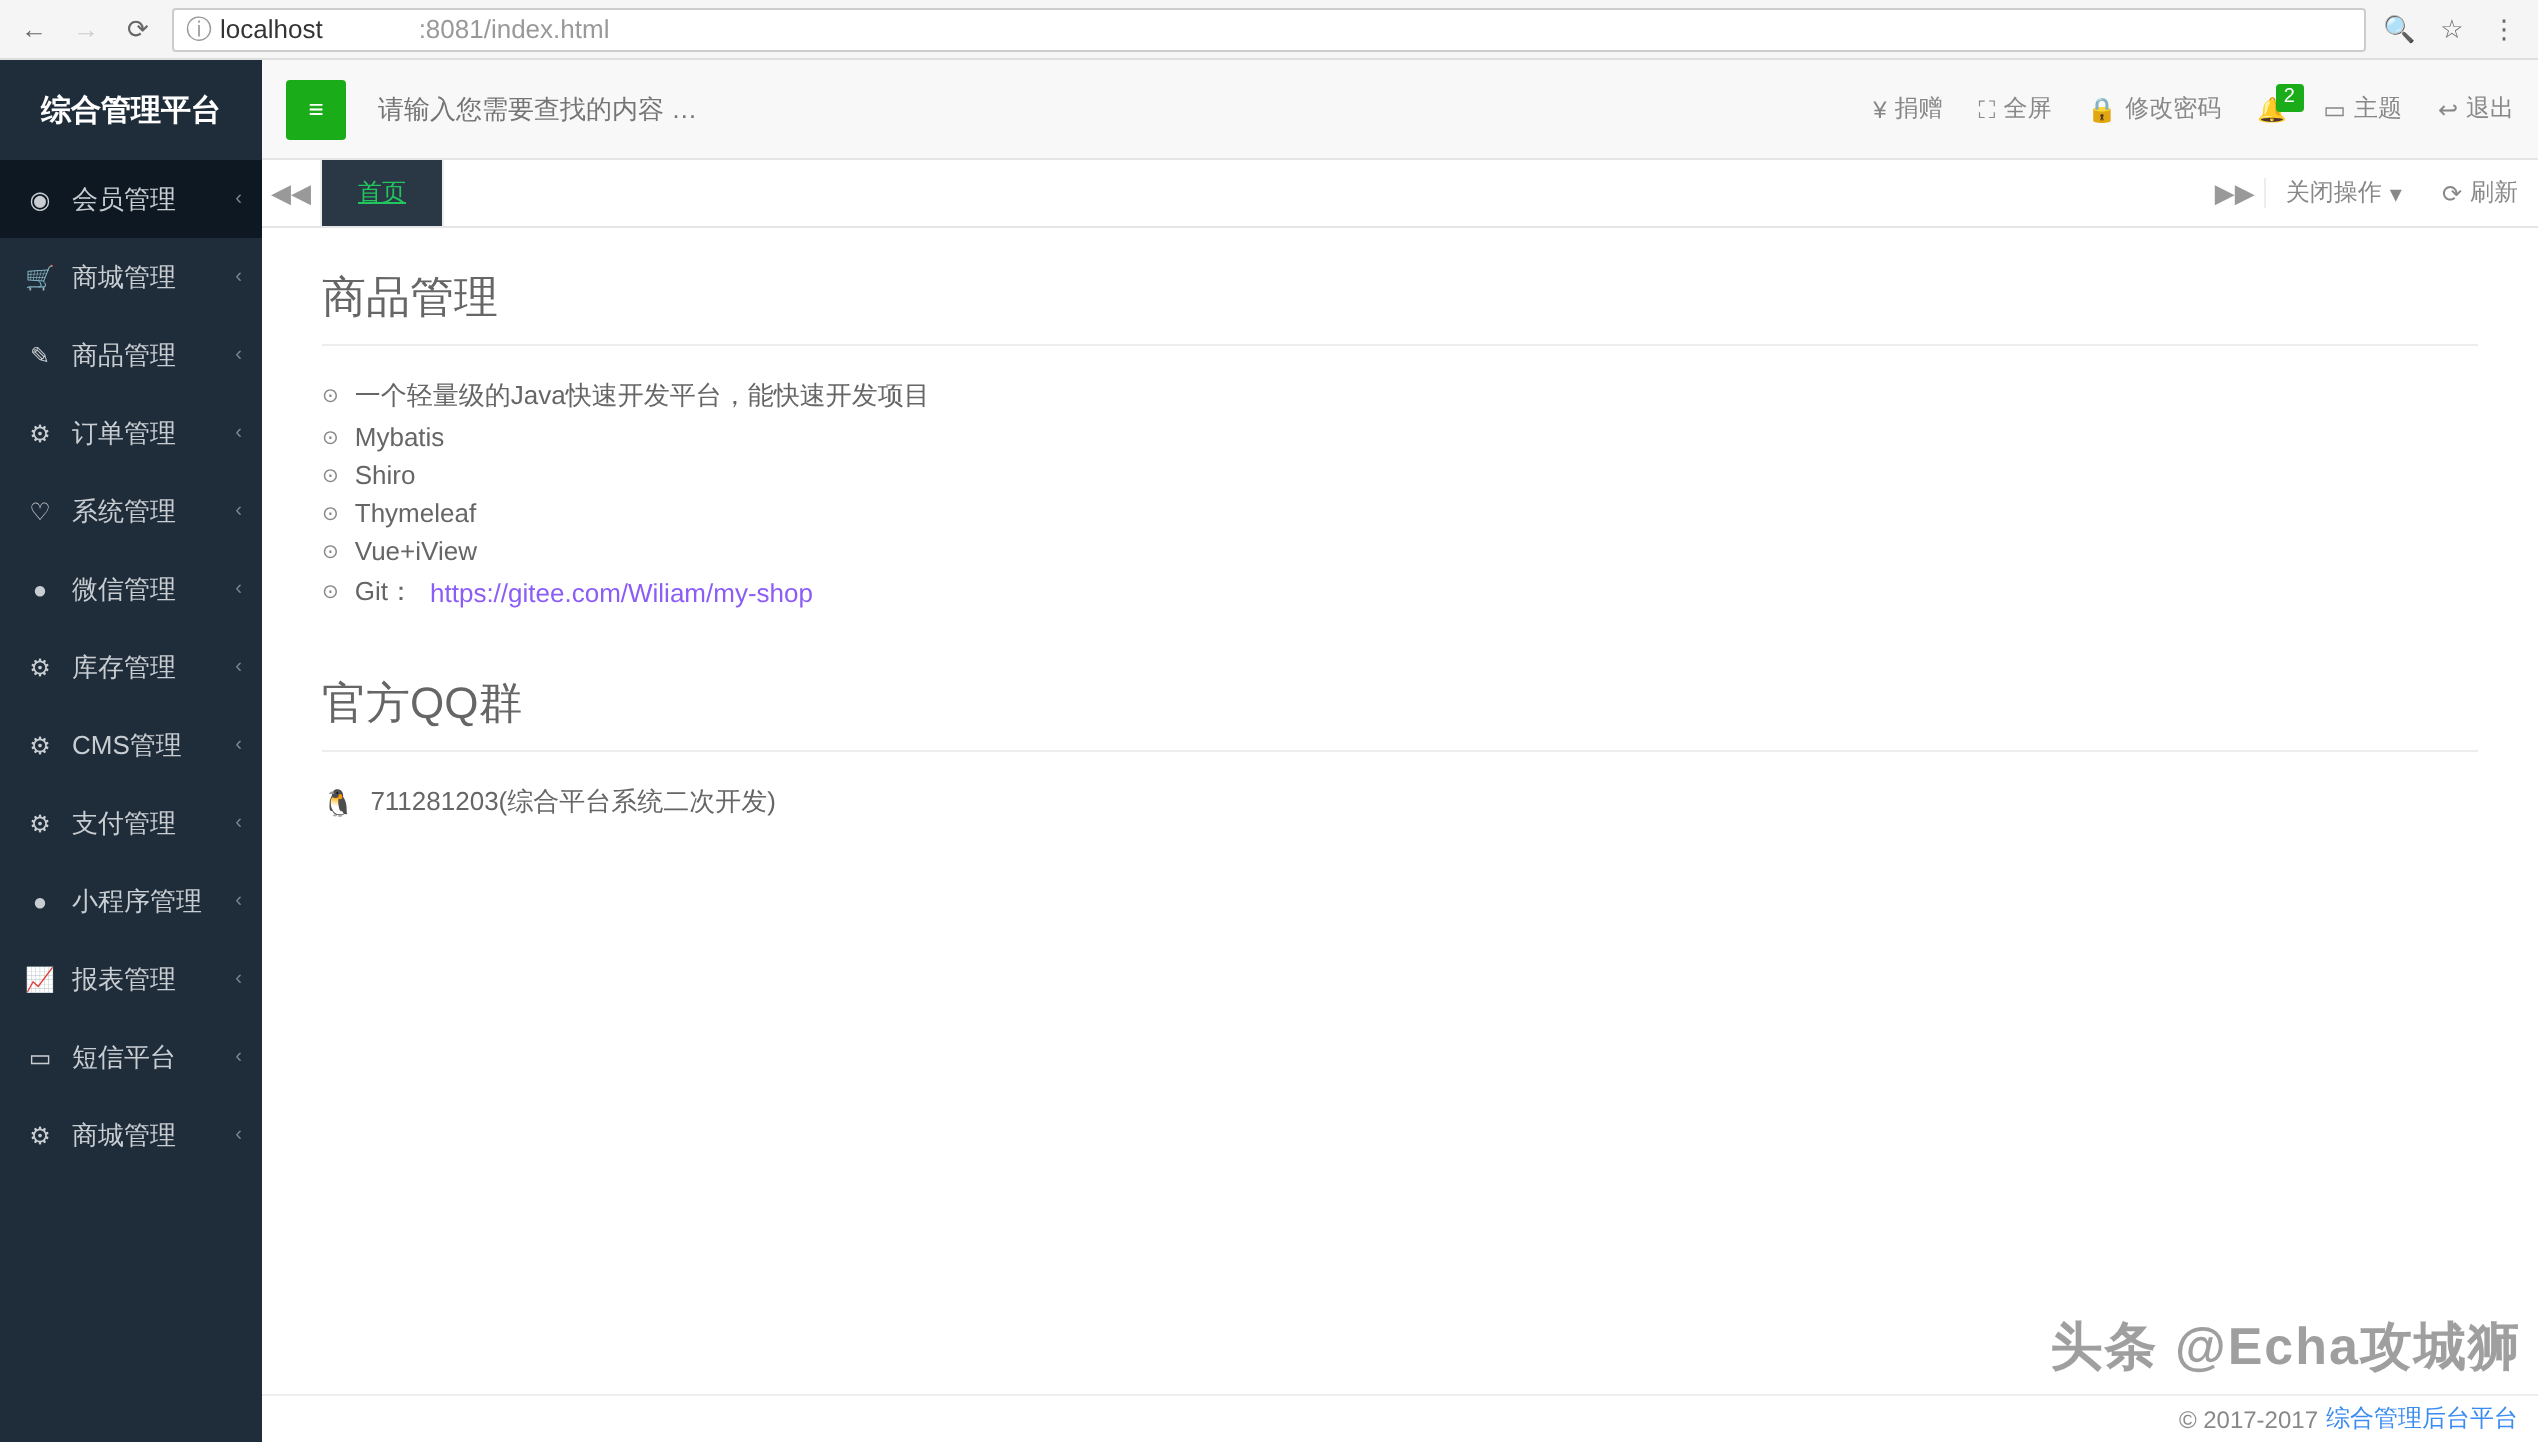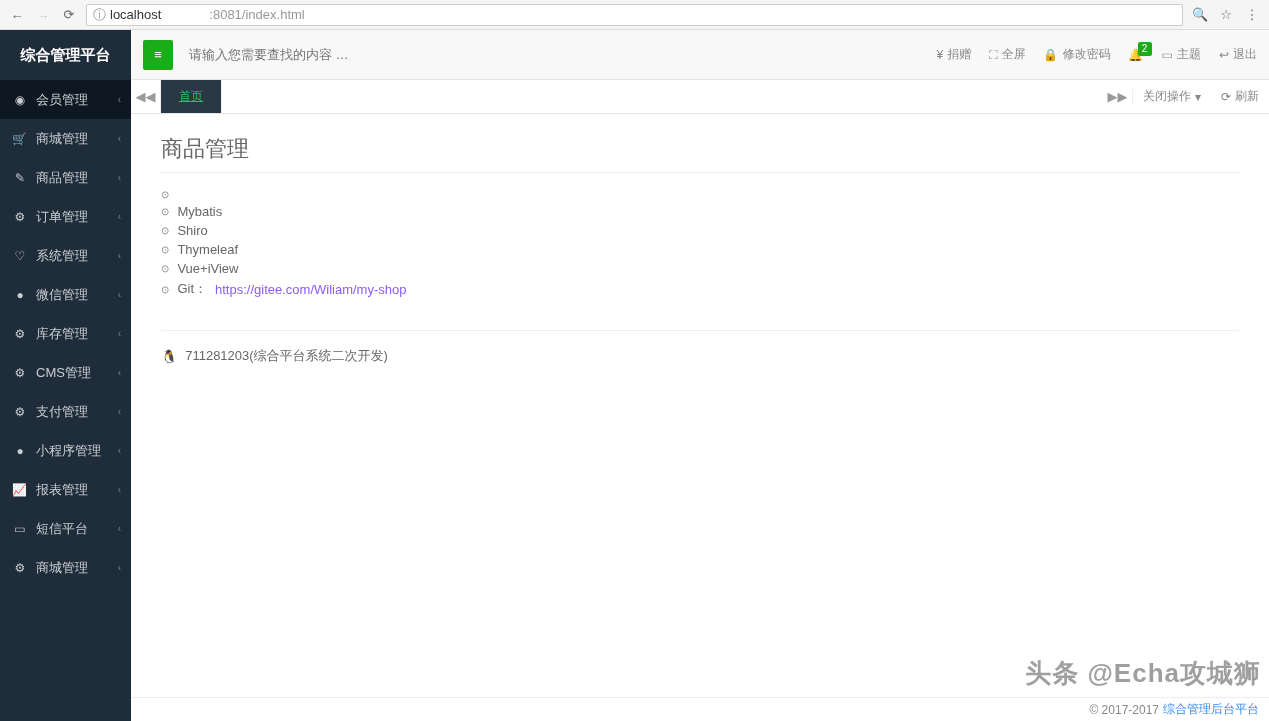--- a/index.html
+++ b/index.html
@@ -198,20 +198,21 @@
         </div>
       </div>
     </div>
 
     <div class="content">
       <h2 class="section-title">商品管理</h2>
       <hr class="divider">
       <ul class="list">
         <li>
             <span class="list-icon">⊙</span>
+            <span>一个轻量级的Java快速开发平台，能快速开发项目</span>
           </li>
         <li>
             <span class="list-icon">⊙</span>
             <span>Mybatis</span>
           </li>
         <li>
             <span class="list-icon">⊙</span>
             <span>Shiro</span>
           </li>
         <li>
@@ -223,20 +224,21 @@
             <span>Vue+iView</span>
           </li>
         <li>
             <span class="list-icon">⊙</span>
             <span>Git：</span>
             <a href="#">https://gitee.com/Wiliam/my-shop</a>
           </li>
       </ul>
 
       <br><br>
+      <h2 class="section-title">官方QQ群</h2>
       <hr class="divider">
       <ul class="list">
         <li>
             <span class="qq-icon">🐧</span>
             <span>711281203(综合平台系统二次开发)</span>
           </li>
       </ul>
     </div>
 
     <div class="footer">

